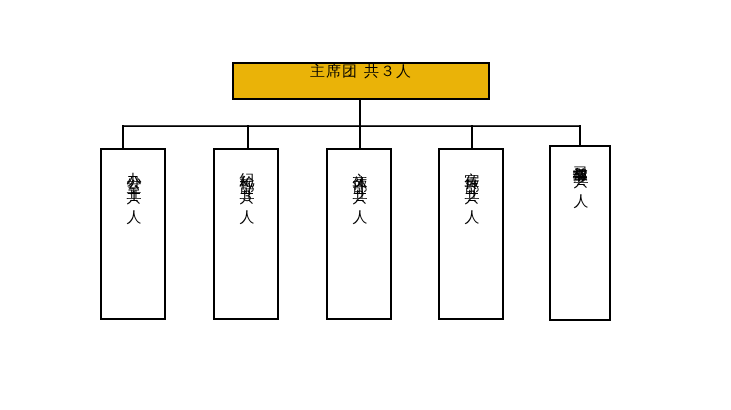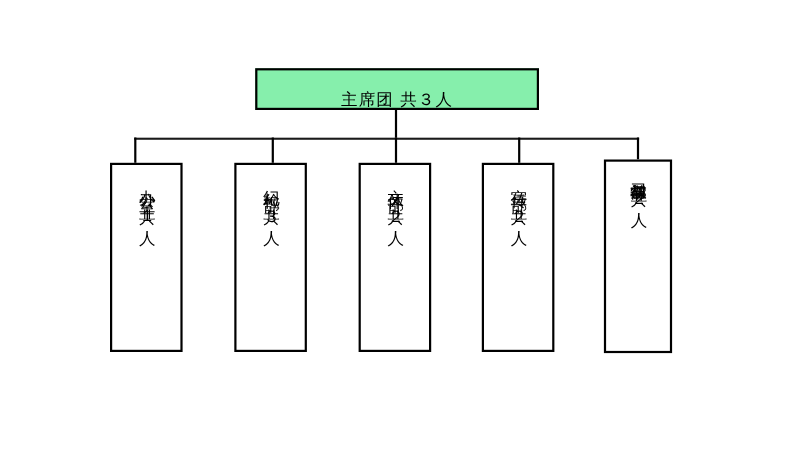--- a/index.html
+++ b/index.html
@@ -26,23 +26,23 @@
 
   
   .node-root {
     position: absolute;
     left: 232px;
     top: 62px;
     width: 258px;
     height: 38px;
     border: 2px solid #000000;
     box-sizing: border-box;
-    background: #86efac;
+    background: #eab308;
     display: flex;
-    align-items: flex-end;
+    align-items: flex-start;
     justify-content: center;
   }
   .node-root .root-label {
     font-size: 15px;
     letter-spacing: 1px;
     white-space: nowrap;
     line-height: 1;
   }
 
   

